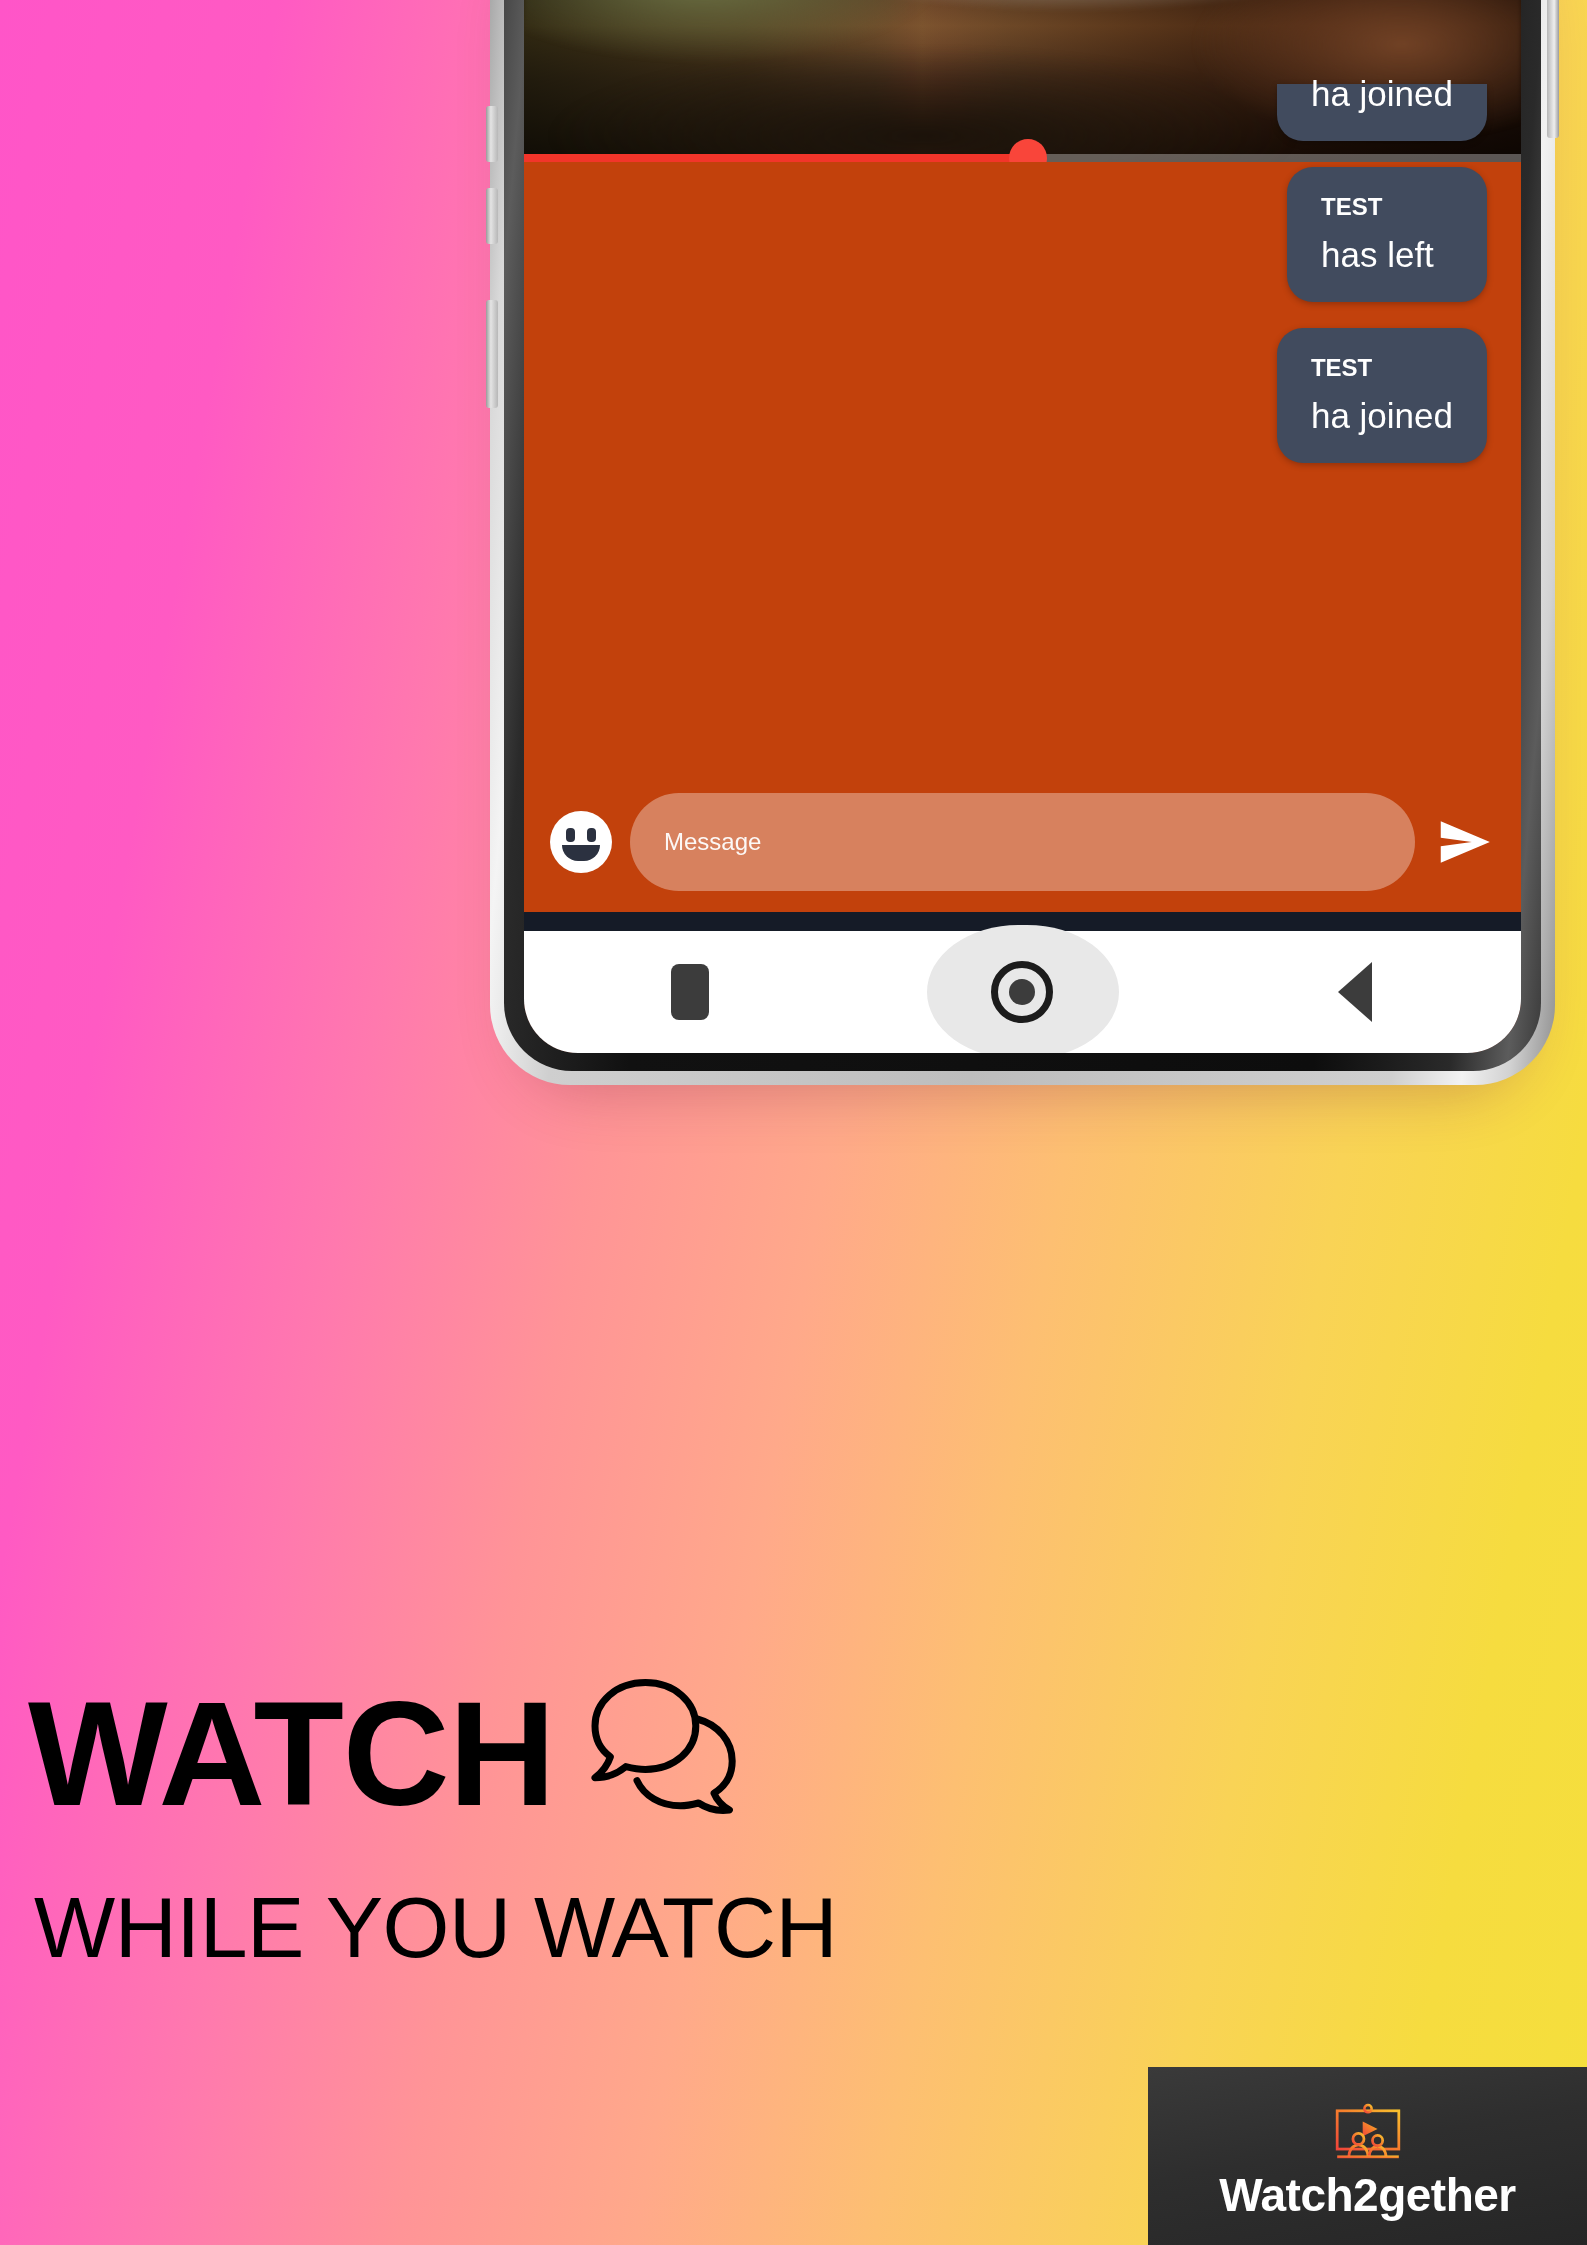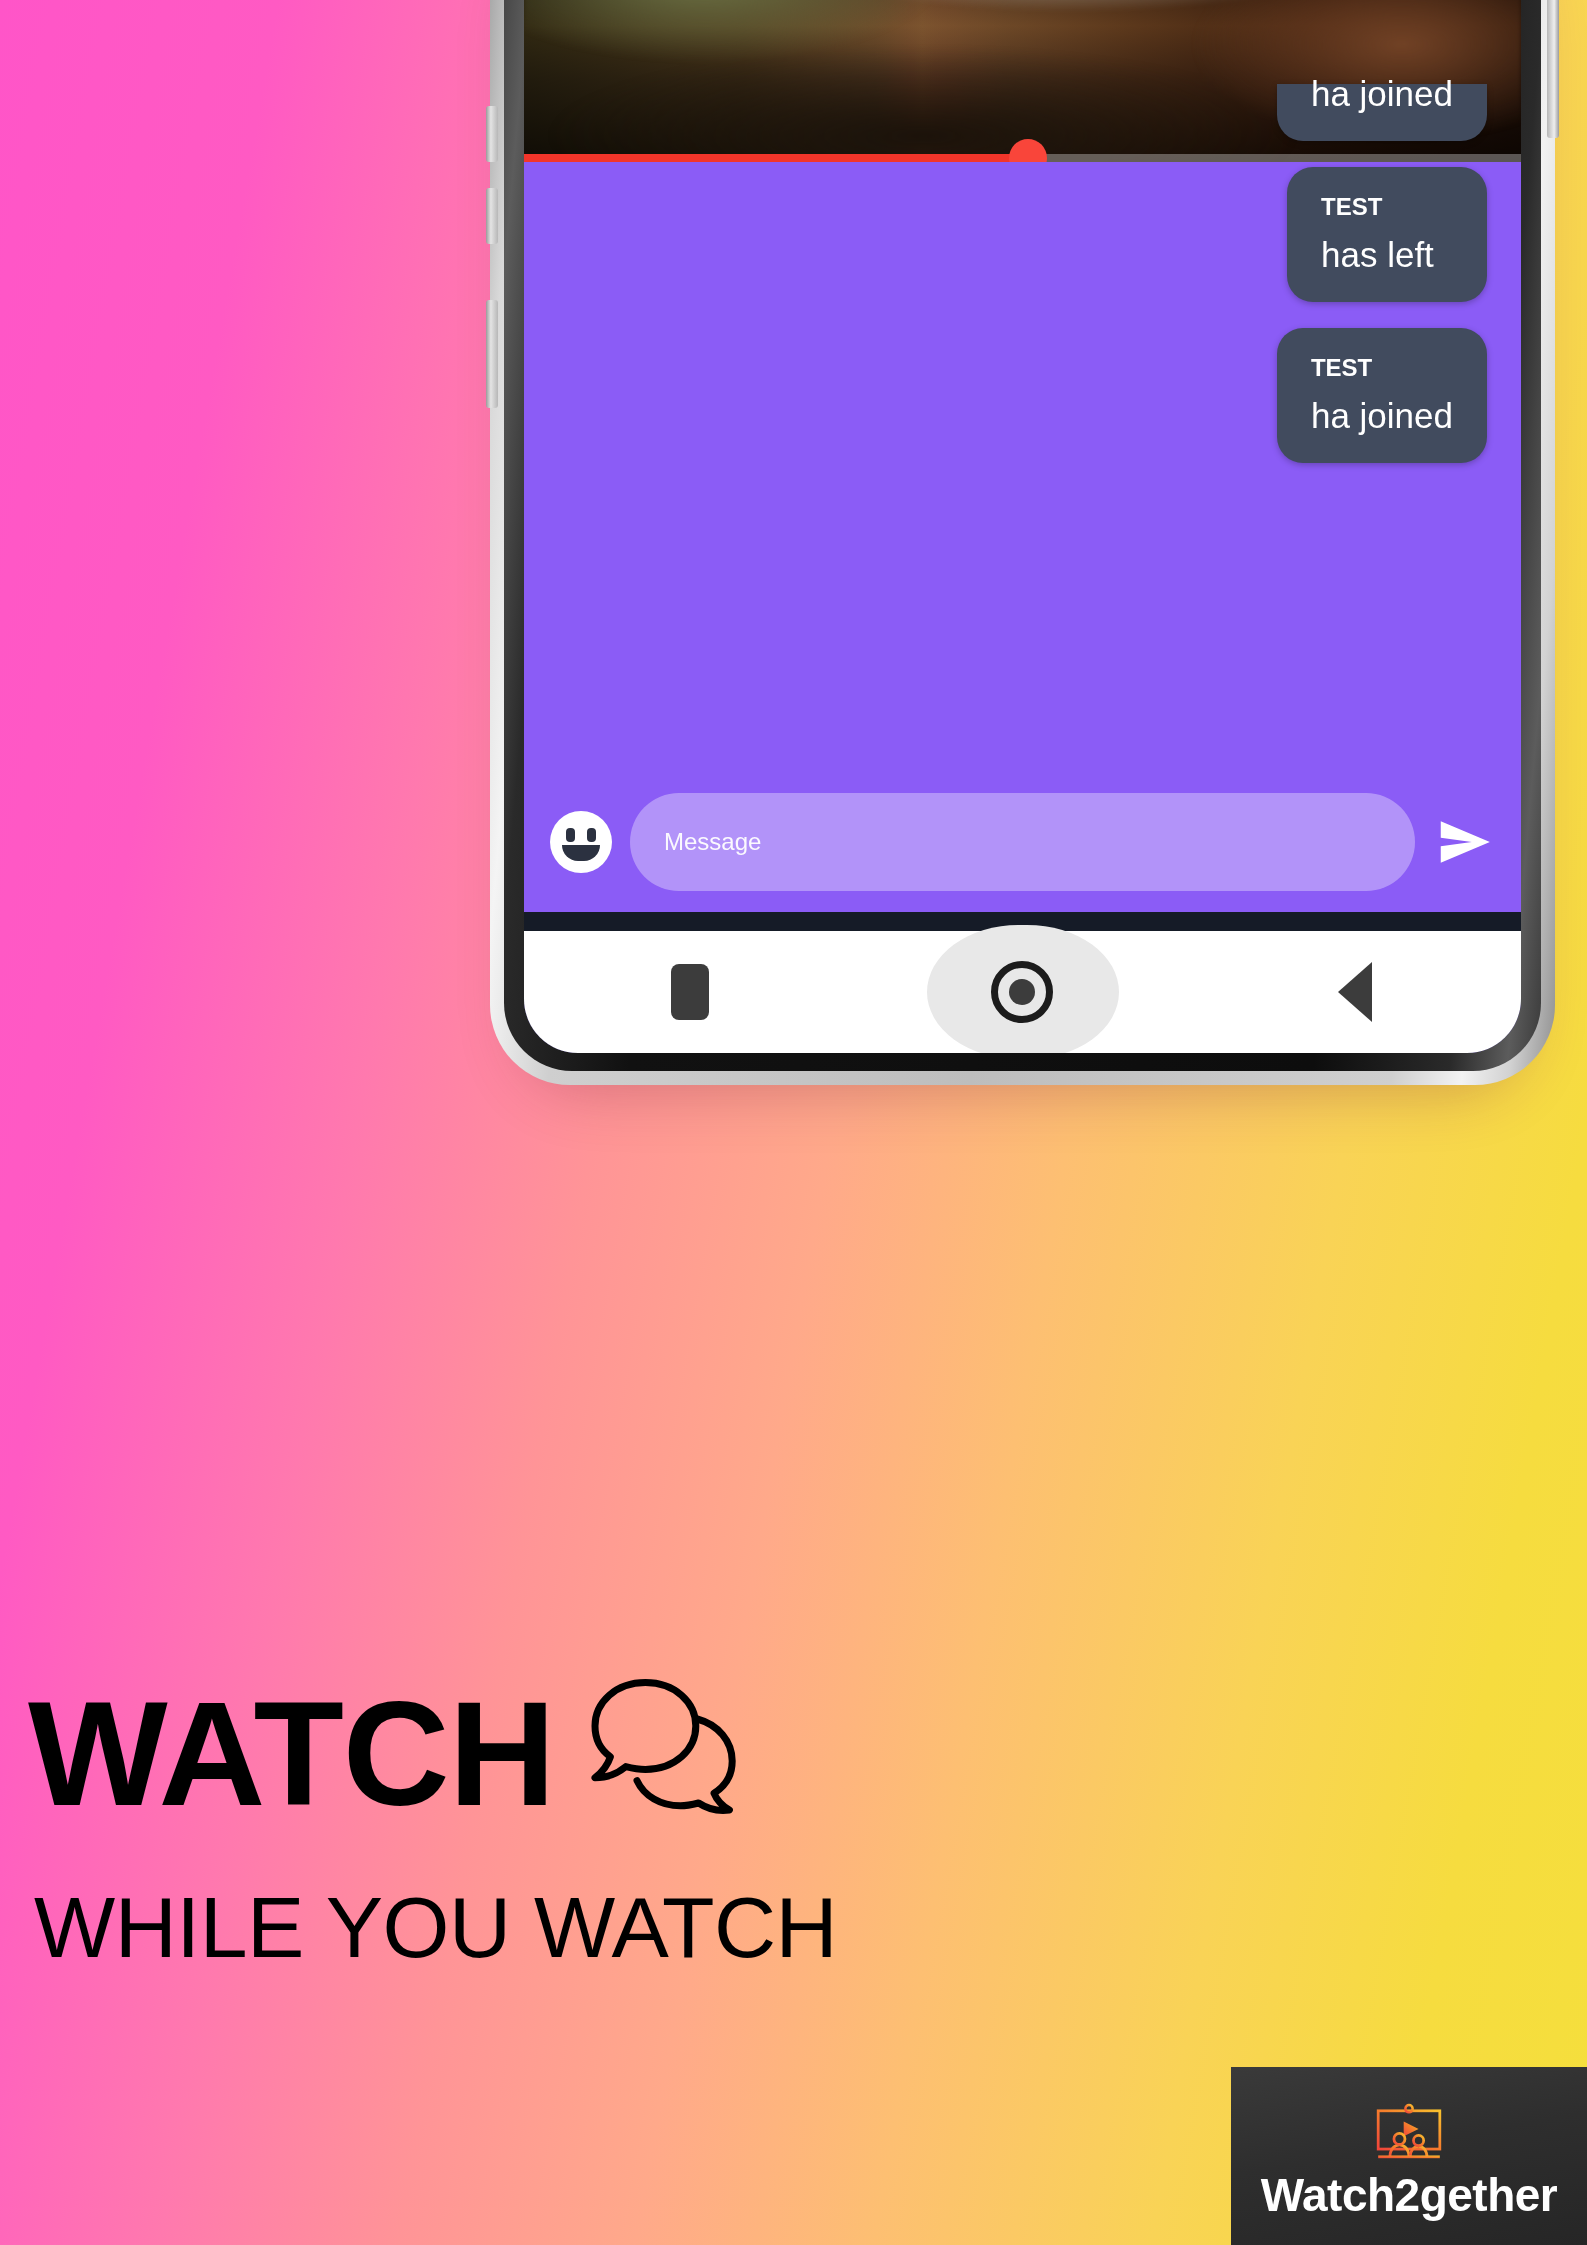--- a/index.html
+++ b/index.html
@@ -100,21 +100,21 @@
     position:absolute; top:50%; left:50.6%;
     transform:translate(-50%,-50%);
     width:38px; height:38px; border-radius:50%;
     background:#f9453a;
   }
 
   
   .chat-area {
     position:absolute; left:0; right:0;
     top:262px; bottom:0;
-    background:#8b5cf6;
+    background:#c2410c;
   }
   .chat-msgs {
     position:absolute; left:0; right:0; top:0;
     height:560px;
     padding:0 34px 0 0;
     display:flex; flex-direction:column; align-items:flex-end;
     gap:26px;
   }
   .msg-bubble {
     background:#414b5e;
@@ -258,21 +258,21 @@
   .chat-bubbles-icon { width:168px; height:140px; margin-top:-14px; }
   .promo-sub {
     position:absolute; left:34px; top:1884px;
     font-size:86px; font-weight:normal; color:#000;
     letter-spacing:-0.5px; line-height:1;
   }
 
   
   .logo-badge {
     position:absolute; right:0; bottom:0;
-    width:356px; height:178px;
+    width:439px; height:178px;
     background:linear-gradient(170deg,#3a3a3a 0%, #2e2e2e 45%, #262626 100%);
     display:flex; flex-direction:column;
     align-items:center; justify-content:center;
     gap:12px;
     padding-top:8px;
     margin-left:23px;
   }
   .logo-mark { width:68px; height:58px; }
   .logo-text {
     color:#fff; font-size:46px; font-weight:bold;

